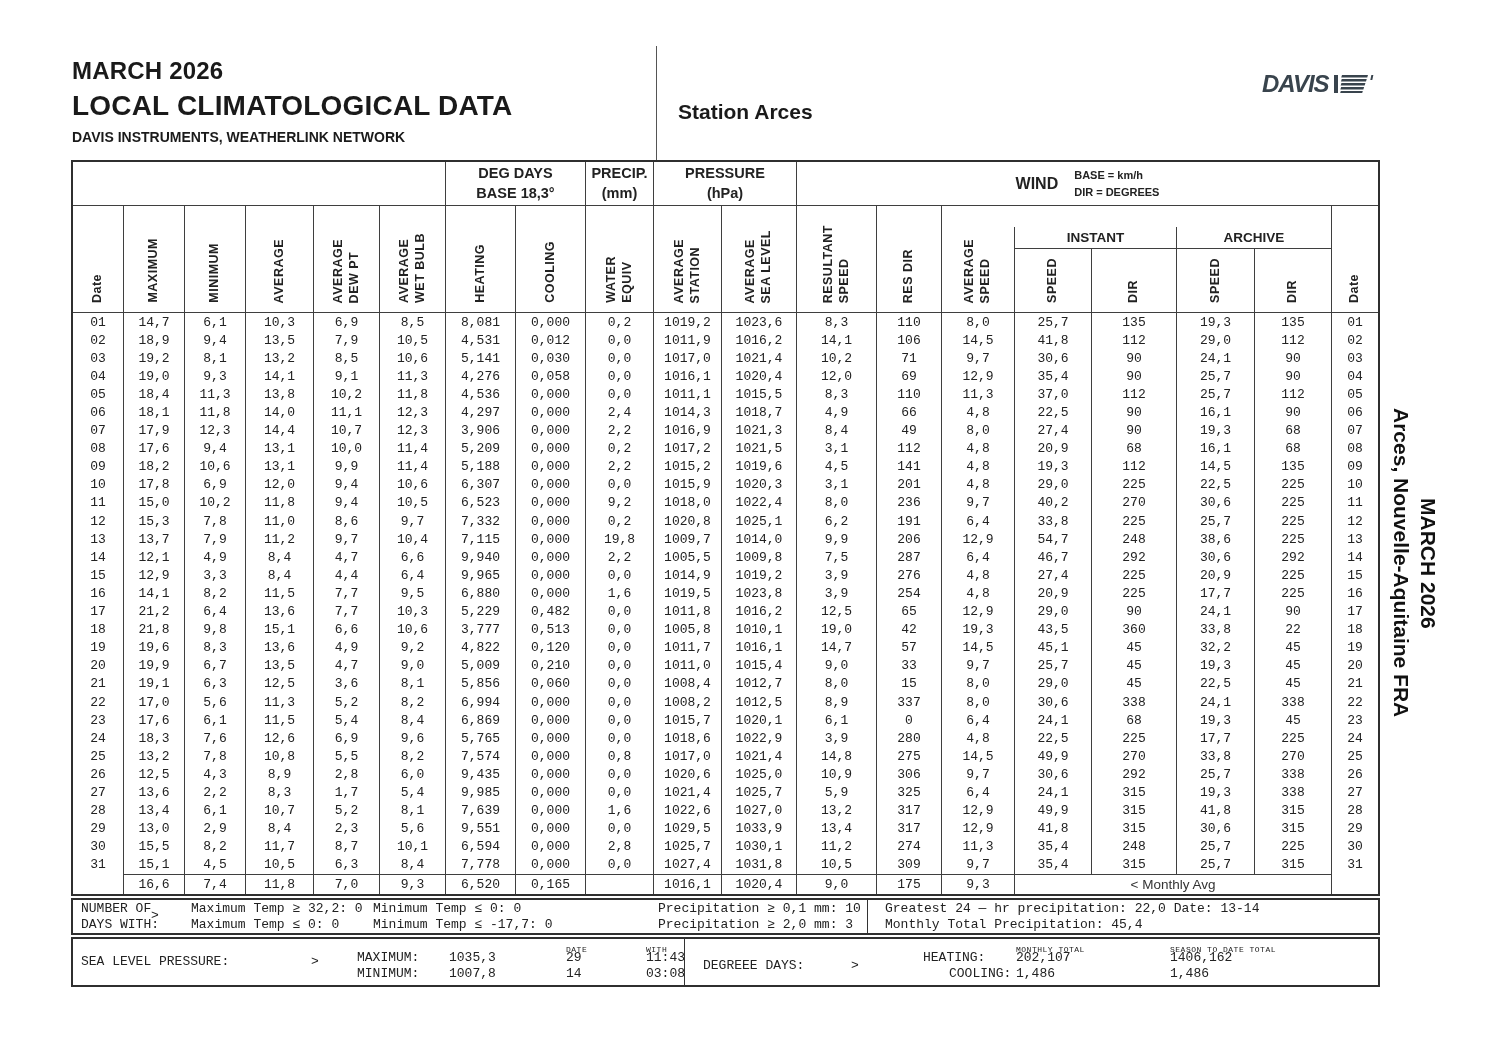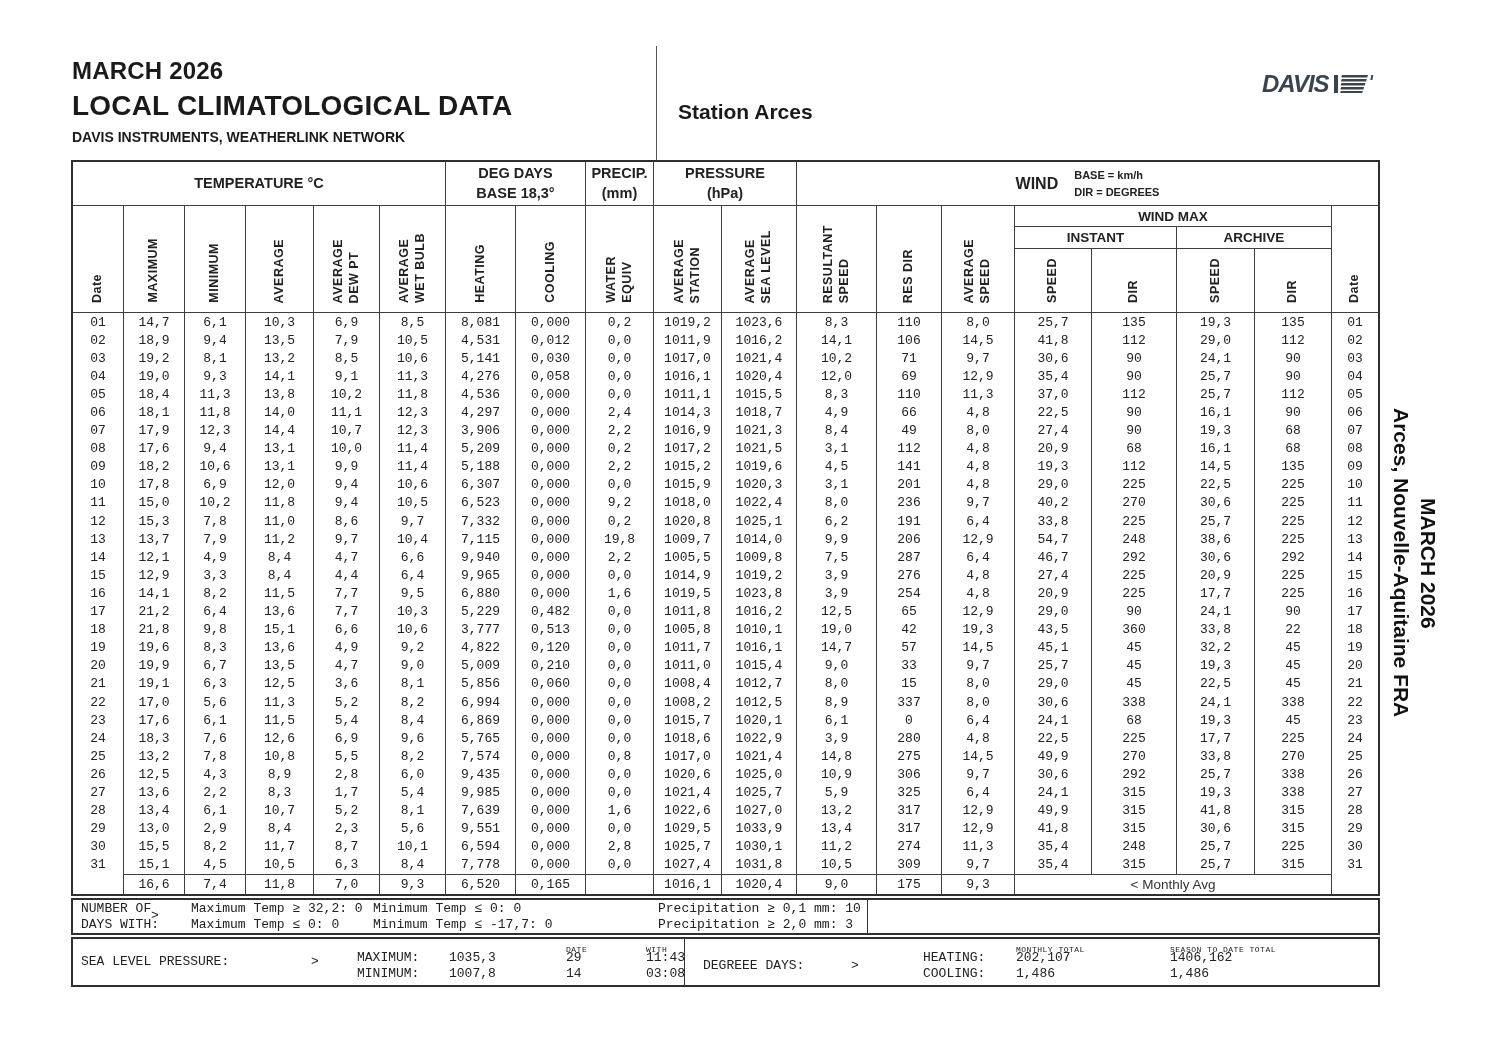--- a/index.html
+++ b/index.html
@@ -64,21 +64,20 @@
         <rect x="2" y="11" width="24" height="2.4"></rect>
         <rect x="3" y="15" width="23" height="2.4"></rect>
         <rect x="4" y="19" width="22" height="2"></rect>
       </g>
       <rect x="39" y="3" width="2" height="5" fill="#39444d" transform="skewX(-12)"></rect>
     </svg>
   </div>
 
   <div id="grid">
 
-    <div class="c g" style="grid-area:1/1/2/7">TEMPERATURE °C</div>
     <div class="c g bl bb" style="grid-area:1/7/2/9">DEG DAYS
 BASE 18,3°</div>
     <div class="c g bl bb" style="grid-area:1/9/2/10">PRECIP.
 (mm)</div>
     <div class="c g bl bb" style="grid-area:1/10/2/12">PRESSURE
 (hPa)</div>
     <div class="c bl bb" style="grid-area:1/12/2/20">
       <span class="wind-word">WIND</span>
       <span class="wind-units">BASE = km/h
 DIR = DEGREES</span>
@@ -130,21 +129,20 @@
 SPEED</span>
       </div>
     <div class="c rot bl bb" style="grid-area:2/13/5/14">
         <span>RES DIR</span>
       </div>
     <div class="c rot bl bb" style="grid-area:2/14/5/15">
         <span>AVERAGE
 SPEED</span>
       </div>
 
-    <div class="c band bl bb" style="grid-area:2/15/3/19">WIND MAX</div>
     <div class="c band bl bb" style="grid-area:3/15/4/17">INSTANT</div>
     <div class="c band bl bb" style="grid-area:3/17/4/19">ARCHIVE</div>
     <div class="c rot bl bb" style="grid-area:4/15/5/16">
         <span>SPEED</span>
       </div>
     <div class="c rot bl bb" style="grid-area:4/16/5/17">
         <span>DIR</span>
       </div>
     <div class="c rot bl bb" style="grid-area:4/17/5/18">
         <span>SPEED</span>
@@ -194,20 +192,22 @@
     <span style="left:8px;top:1px">NUMBER OF
 DAYS WITH:</span>
     <span style="left:78px;top:8px">&gt;</span>
     <span style="left:118px;top:1px">Maximum Temp ≥ 32,2: 0
 Maximum Temp ≤ 0: 0</span>
     <span style="left:300px;top:1px">Minimum Temp ≤ 0: 0
 Minimum Temp ≤ -17,7: 0</span>
     <span style="left:585px;top:1px">Precipitation ≥ 0,1 mm: 10
 Precipitation ≥ 2,0 mm: 3</span>
     <div class="vdiv" style="left:794px"></div>
+    <span style="left:812px;top:1px">Greatest 24 — hr precipitation: 22,0 Date: 13-14
+Monthly Total Precipitation: 45,4</span>
   </div>
 
   <div id="box2" class="sumbox mono">
     <span style="left:8px;top:15px">SEA LEVEL PRESSURE:</span>
     <span style="left:238px;top:15px">&gt;</span>
     <span class="cap" style="left:493px;top:3px">DATE</span>
     <span class="cap" style="left:573px;top:3px">WITH</span>
     <span style="left:284px;top:11px">MAXIMUM:</span>
     <span style="left:376px;top:11px">1035,3</span>
     <span style="left:493px;top:11px">29</span>
@@ -217,21 +217,21 @@
     <span style="left:493px;top:27px">14</span>
     <span style="left:573px;top:27px">03:08</span>
     <div class="vdiv" style="left:611px"></div>
     <span style="left:630px;top:19px">DEGREEE DAYS:</span>
     <span style="left:778px;top:19px">&gt;</span>
     <span class="cap" style="left:943px;top:3px">MONTHLY TOTAL</span>
     <span class="cap" style="left:1097px;top:3px">SEASON TO DATE TOTAL</span>
     <span style="left:850px;top:11px">HEATING:</span>
     <span style="left:943px;top:11px">202,107</span>
     <span style="left:1097px;top:11px">1406,162</span>
-    <span style="left:850px;top:27px">COOLING:</span>
+    <span style="left:876px;top:27px">COOLING:</span>
     <span style="left:943px;top:27px">1,486</span>
     <span style="left:1097px;top:27px">1,486</span>
   </div>
 
   <div class="side">MARCH 2026
 Arces, Nouvelle-Aquitaine FRA</div>
 
 </div>
 
 </body></html>

